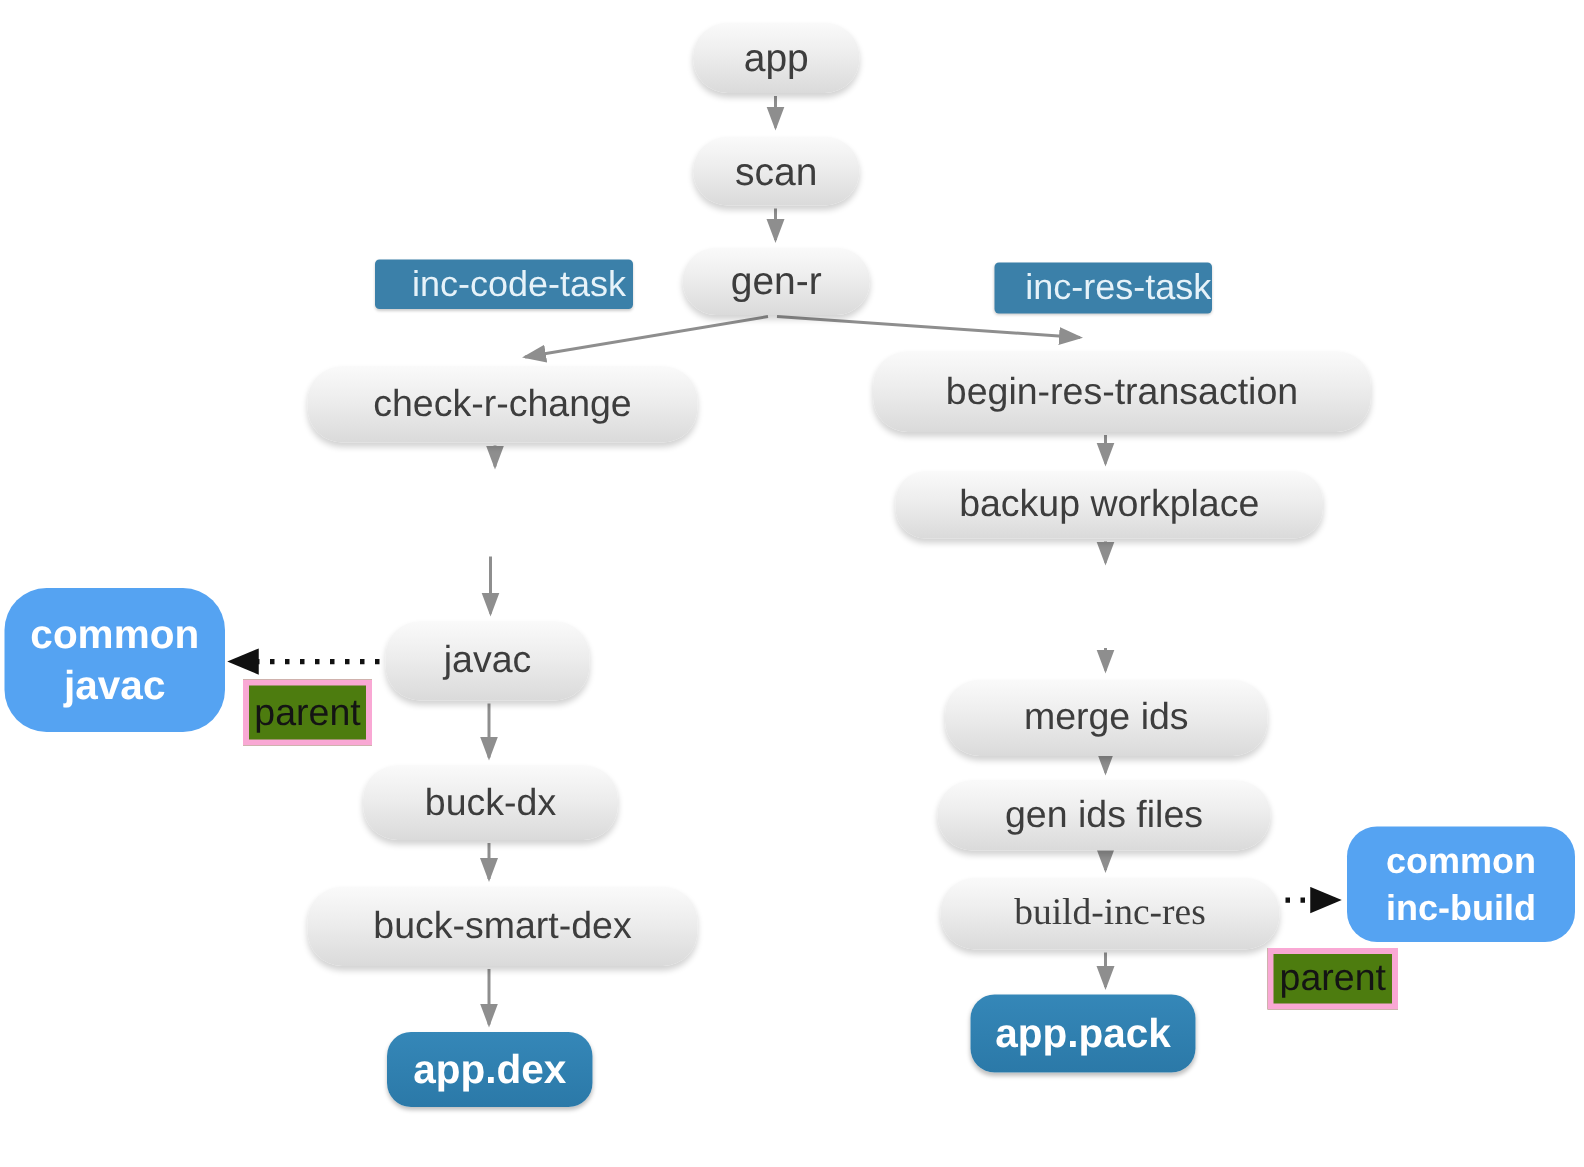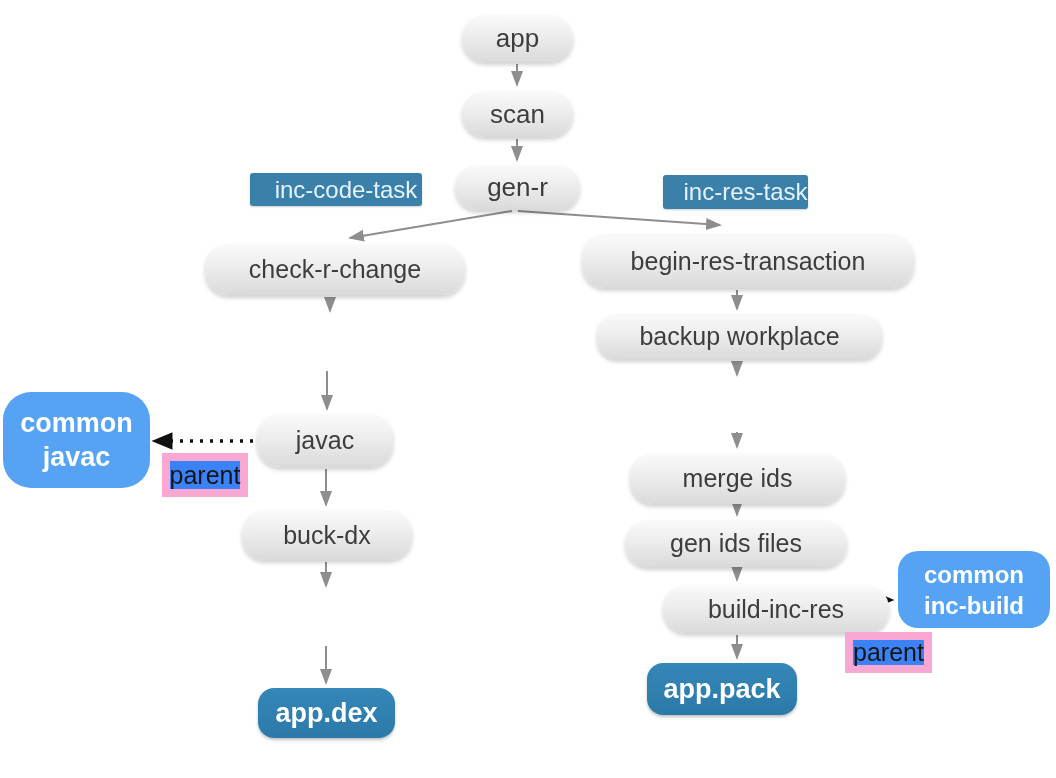--- a/index.html
+++ b/index.html
@@ -26,41 +26,41 @@
     background:linear-gradient(180deg,#3587b8 0%,#2b79a8 100%);
     color:#ffffff;font-weight:bold;font-size:27px;border-radius:16px;
     box-shadow:0 2px 3px rgba(0,0,0,0.25);
   }
   .parent-node{
     background:#55a3f2;color:#ffffff;font-weight:bold;flex-direction:column;
   }
   #n-commonjavac{border-radius:28px;font-size:27px;line-height:34px;}
   #n-commonincbuild{border-radius:20px;font-size:24px;line-height:31px;}
   .parent-tag{
-    background:#3b82f6;border:8px solid #f9a8d4;color:#141414;font-size:25px;
+    background:#4d7c0f;border:4px solid #f9a8d4;color:#141414;font-size:25px;
     border-radius:0;
   }
   
   #n-app{left:462px;top:15px;width:111px;height:47px;font-size:26px;}
   #n-scan{left:462px;top:91px;width:111px;height:46px;font-size:26px;}
   #n-genr{left:455px;top:165px;width:125px;height:45px;font-size:26px;}
   #n-inccode{left:250px;top:173px;width:172px;height:33px;}
   #n-incres{left:663px;top:175px;width:145px;height:34px;}
   #n-check{left:205px;top:244px;width:260px;height:51px;}
   #n-begincode{left:172px;top:316px;width:326px;height:53px;}
   #n-javac{left:257px;top:414px;width:136px;height:53px;}
   #n-buckdx{left:242px;top:510px;width:170px;height:50px;}
   #n-bucksmart{left:205px;top:591px;width:260px;height:53px;}
   #n-appdex{left:258px;top:688px;width:137px;height:50px;}
   #n-beginres{left:582px;top:234px;width:332px;height:54px;}
   #n-backup{left:597px;top:314px;width:285px;height:45px;border-radius:20px;}
   #n-mergexml{left:630px;top:380px;width:215px;height:50px;}
   #n-mergeids{left:630px;top:453px;width:215px;height:51px;}
   #n-genids{left:625px;top:520px;width:222px;height:47px;}
-  #n-buildinc{left:663px;top:585px;width:226px;height:48px;}
+  #n-buildinc{left:627px;top:585px;width:226px;height:48px;font-family:Liberation Serif, serif;}
   #n-apppack{left:647px;top:663px;width:150px;height:52px;}
   #n-commonjavac{left:3px;top:392px;width:147px;height:96px;}
   #n-commonincbuild{left:898px;top:551px;width:152px;height:77px;}
   #n-parentleft{left:162px;top:453px;width:86px;height:44px;}
   #n-parentright{left:845px;top:632px;width:87px;height:41px;}
 </style>
 </head>
 <body>
 
 <div class="stage">
@@ -100,20 +100,21 @@
   <div class="node gray" id="n-app">app</div>
   <div class="node gray" id="n-scan">scan</div>
   <div class="node gray" id="n-genr">gen-r</div>
 
   <div class="node branch-label" id="n-inccode">inc-code-task</div>
   <div class="node branch-label" id="n-incres">inc-res-task</div>
 
   <div class="node gray" id="n-check">check-r-change</div>
   <div class="node gray" id="n-javac">javac</div>
   <div class="node gray" id="n-buckdx">buck-dx</div>
+  <div class="node gray" id="n-bucksmart">buck-smart-dex</div>
   <div class="node terminal" id="n-appdex">app.dex</div>
 
   <div class="node gray" id="n-beginres">begin-res-transaction</div>
   <div class="node gray" id="n-backup">backup workplace</div>
   <div class="node gray" id="n-mergeids">merge ids</div>
   <div class="node gray" id="n-genids">gen ids files</div>
   <div class="node gray" id="n-buildinc">build-inc-res</div>
   <div class="node terminal" id="n-apppack">app.pack</div>
 
   <div class="node parent-node" id="n-commonjavac">

